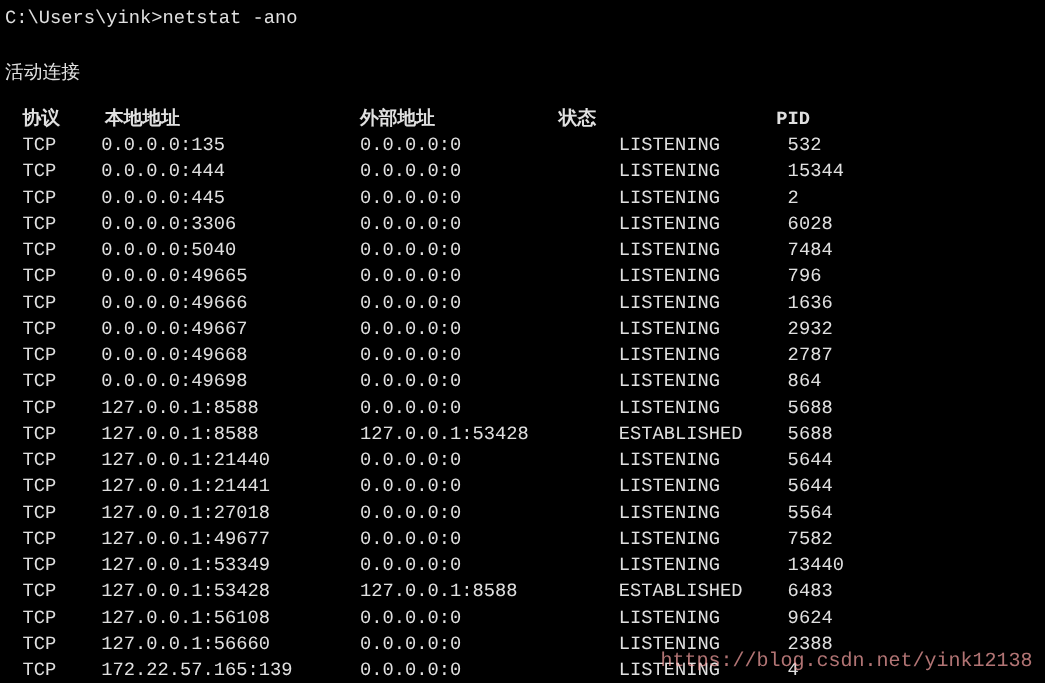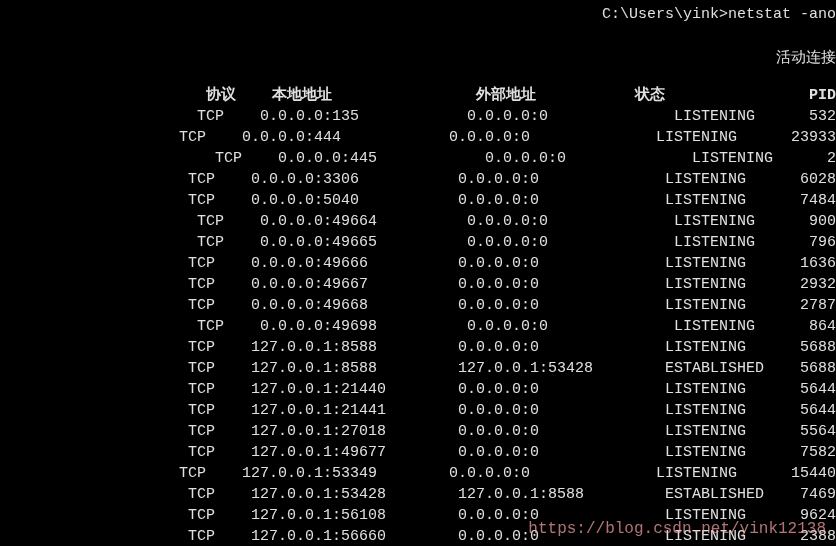--- a/index.html
+++ b/index.html
@@ -1,19 +1,18 @@
 <!DOCTYPE html>
 <html><head>
   <meta charset="utf-8">
   <style>
     * {
       margin: 0;
       padding: 0;
       box-sizing: border-box;
-      text-align: right;
     }
     body {
       background: #000;
       color: #e0e0e0;
       font-family: 'Consolas', 'Courier New', monospace;
       font-size: 15px;
       line-height: 1.4;
       width: 836px;
       height: 546px;
       overflow: hidden;
@@ -60,37 +59,36 @@
 <body>
 
 <div class="prompt-line">C:\Users\yink&gt;netstat -ano</div>
 <div class="blank-line"></div>
 <div class="section-title">活动连接</div>
 
 <div class="table-wrapper">
   <div class="header-row" id="header-row">协议    本地地址                外部地址           状态                PID</div>
   <div id="rows-container">
       <div class="data-row">TCP    0.0.0.0:135            0.0.0.0:0              LISTENING      532</div>
-      <div class="data-row">TCP    0.0.0.0:444            0.0.0.0:0              LISTENING      23933</div>
+      <div class="data-row">TCP    0.0.0.0:444            0.0.0.0:0              LISTENING      15344</div>
       <div class="data-row">TCP    0.0.0.0:445            0.0.0.0:0              LISTENING      2</div>
       <div class="data-row">TCP    0.0.0.0:3306           0.0.0.0:0              LISTENING      6028</div>
       <div class="data-row">TCP    0.0.0.0:5040           0.0.0.0:0              LISTENING      7484</div>
-      <div class="data-row">TCP    0.0.0.0:49664          0.0.0.0:0              LISTENING      900</div>
       <div class="data-row">TCP    0.0.0.0:49665          0.0.0.0:0              LISTENING      796</div>
       <div class="data-row">TCP    0.0.0.0:49666          0.0.0.0:0              LISTENING      1636</div>
       <div class="data-row">TCP    0.0.0.0:49667          0.0.0.0:0              LISTENING      2932</div>
       <div class="data-row">TCP    0.0.0.0:49668          0.0.0.0:0              LISTENING      2787</div>
       <div class="data-row">TCP    0.0.0.0:49698          0.0.0.0:0              LISTENING      864</div>
       <div class="data-row">TCP    127.0.0.1:8588         0.0.0.0:0              LISTENING      5688</div>
       <div class="data-row">TCP    127.0.0.1:8588         127.0.0.1:53428        ESTABLISHED    5688</div>
       <div class="data-row">TCP    127.0.0.1:21440        0.0.0.0:0              LISTENING      5644</div>
       <div class="data-row">TCP    127.0.0.1:21441        0.0.0.0:0              LISTENING      5644</div>
       <div class="data-row">TCP    127.0.0.1:27018        0.0.0.0:0              LISTENING      5564</div>
       <div class="data-row">TCP    127.0.0.1:49677        0.0.0.0:0              LISTENING      7582</div>
-      <div class="data-row">TCP    127.0.0.1:53349        0.0.0.0:0              LISTENING      15440</div>
-      <div class="data-row">TCP    127.0.0.1:53428        127.0.0.1:8588         ESTABLISHED    7469</div>
+      <div class="data-row">TCP    127.0.0.1:53349        0.0.0.0:0              LISTENING      13440</div>
+      <div class="data-row">TCP    127.0.0.1:53428        127.0.0.1:8588         ESTABLISHED    6483</div>
       <div class="data-row">TCP    127.0.0.1:56108        0.0.0.0:0              LISTENING      9624</div>
       <div class="data-row">TCP    127.0.0.1:56660        0.0.0.0:0              LISTENING      2388</div>
       <div class="data-row">TCP    172.22.57.165:139      0.0.0.0:0              LISTENING      4</div>
     </div>
 </div>
 
 <div class="watermark">https://blog.csdn.net/yink12138</div>
 
 </body></html>

